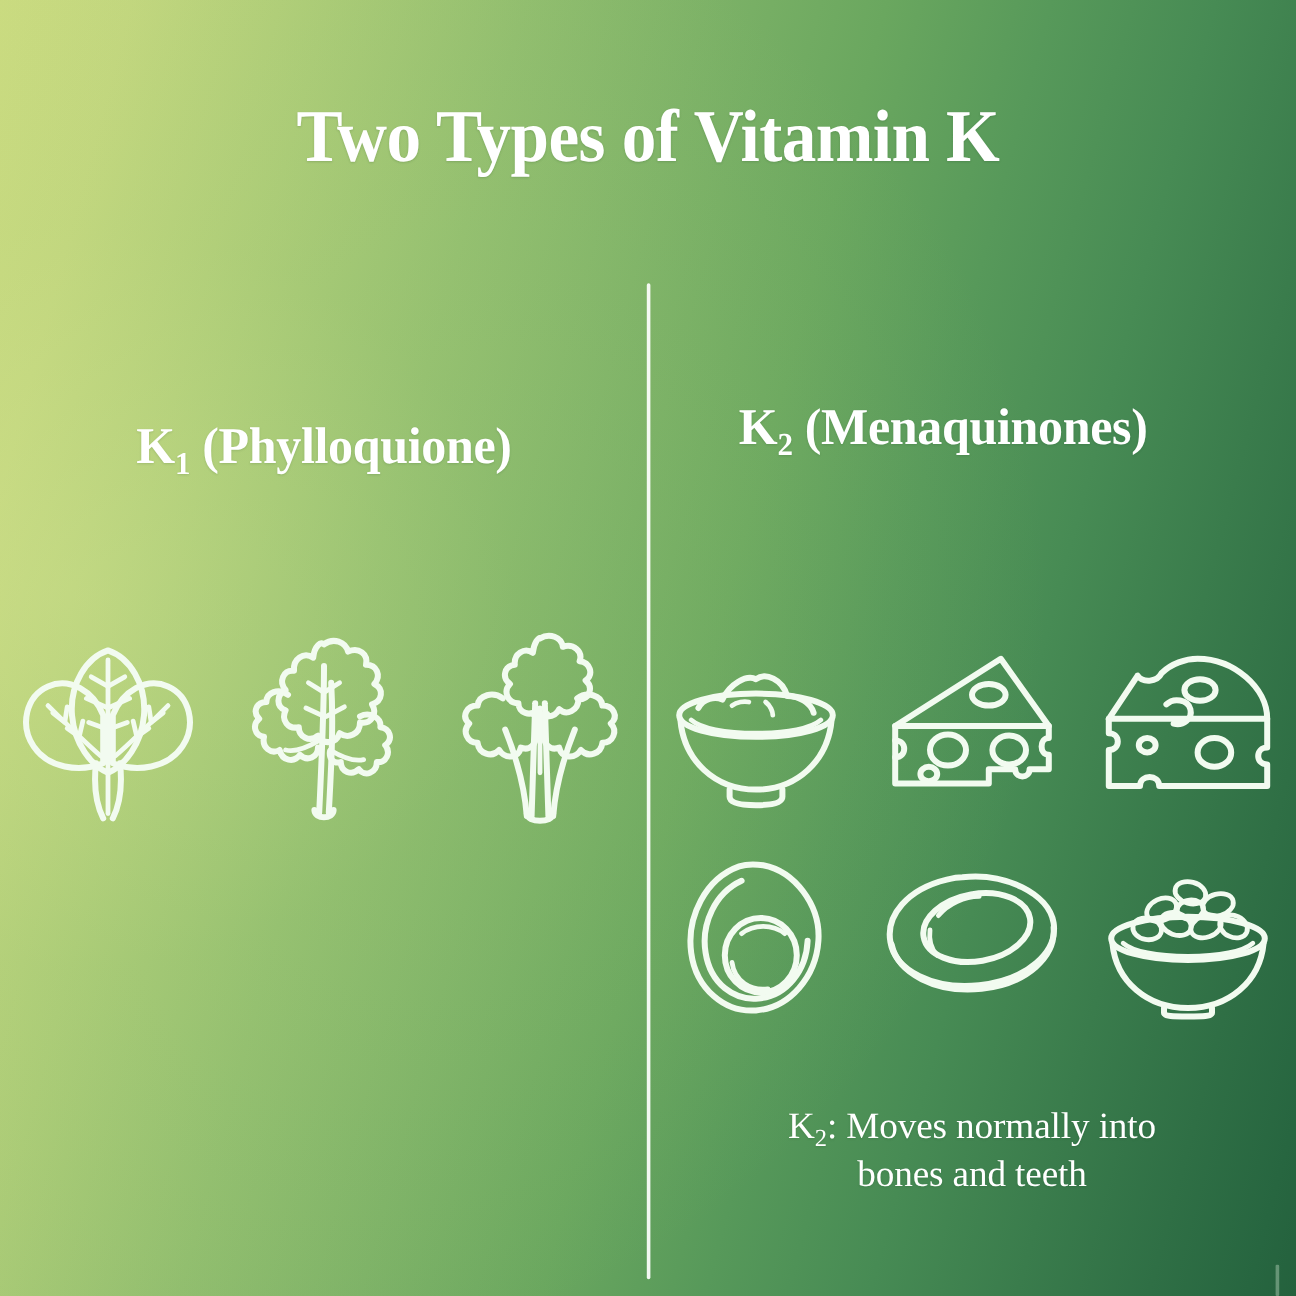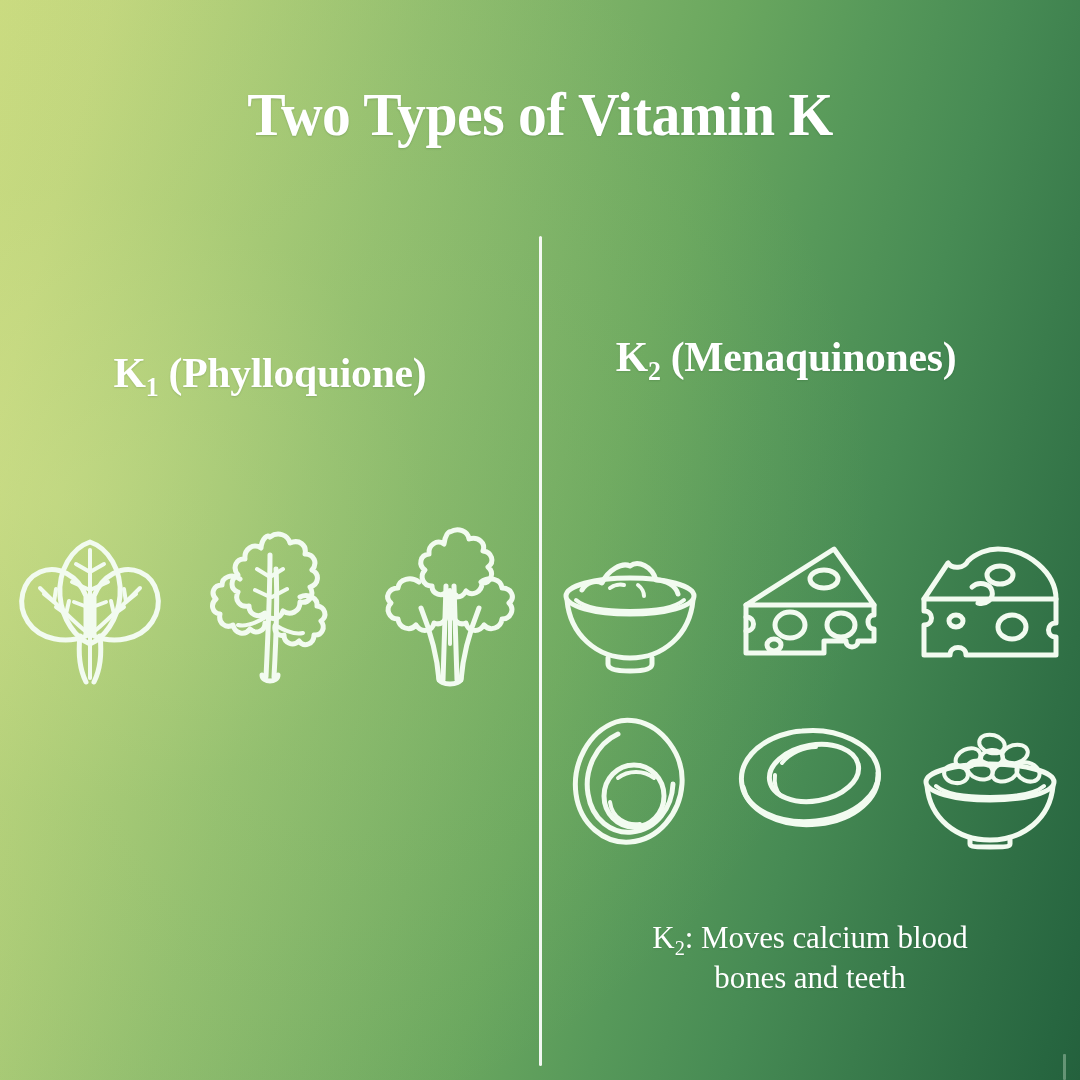--- a/index.html
+++ b/index.html
@@ -376,18 +376,18 @@
 
           <path class="stroke" d="M7 72 C 10 104, 36 126, 70 126 C 104 126, 130 104, 133 72"></path>
 
           <path class="stroke" d="M50 126 L 50 130 C 50 133, 58 133, 70 133 C 82 133, 90 133, 90 130 L 90 126"></path>
         </svg>
       </div>
 
     </div>
 
 
-    <div class="caption caption-k2"><span>K</span><sub>2</sub><span>: Moves calcium blood</span><br><span>bones and teeth</span></div>
+    <div class="caption caption-k2"><span>K</span><sub>2</sub><span>: Moves normally into</span><br><span>bones and teeth</span></div>
 
     <div class="corner-mark"></div>
 
   </div>
 </div>
 
 </body></html>

